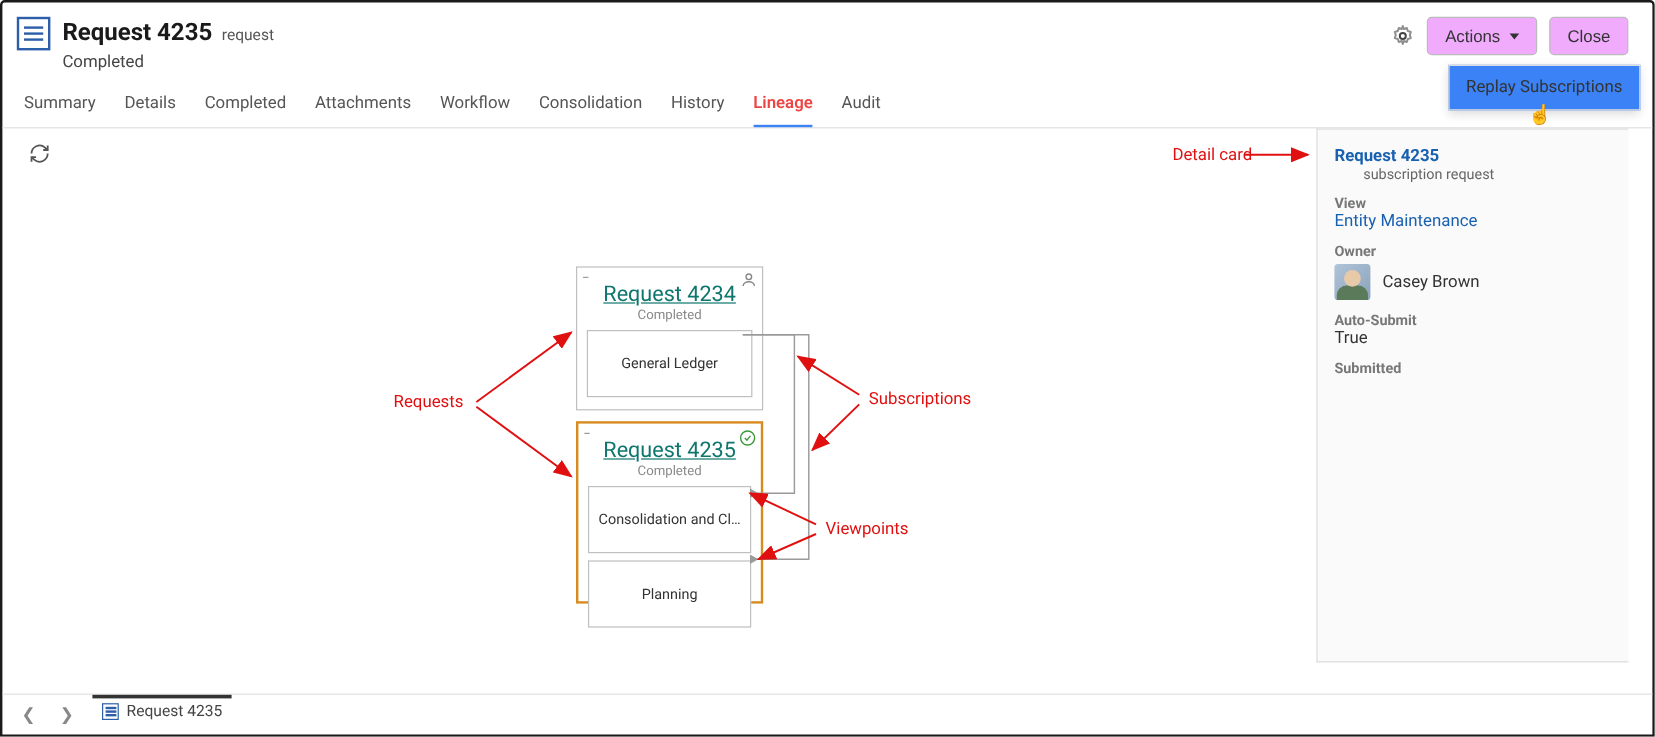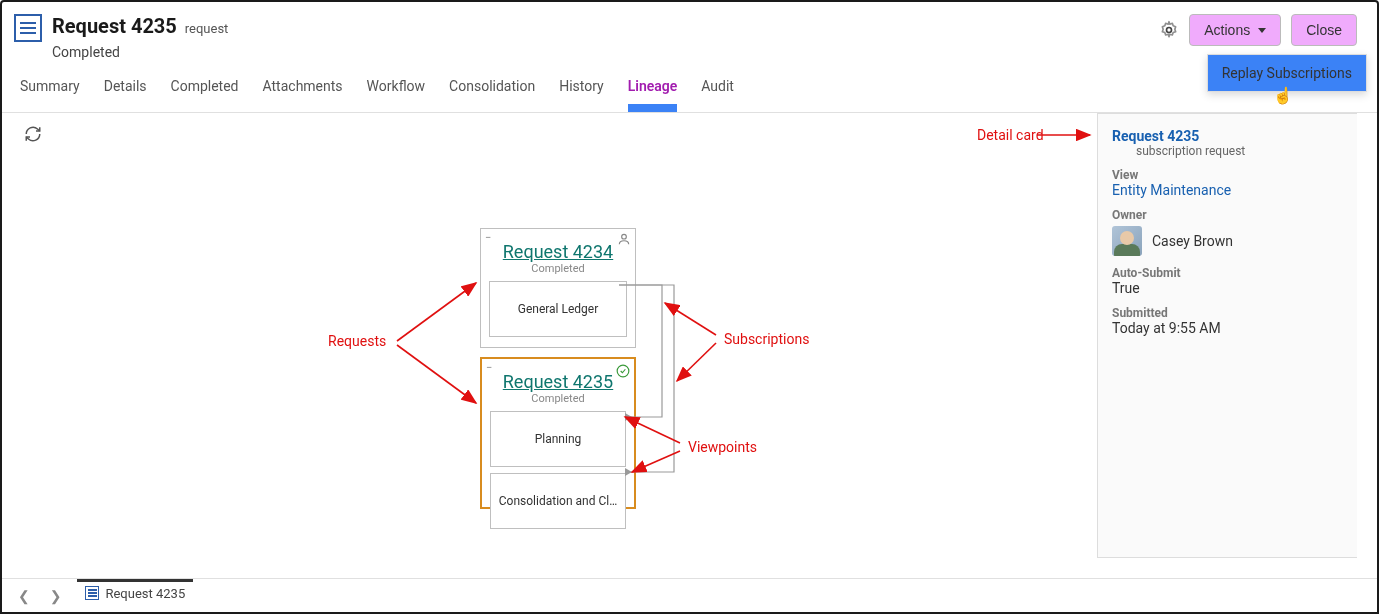--- a/index.html
+++ b/index.html
@@ -118,23 +118,23 @@
   padding: 10px 18px 0 18px;
   border-bottom: 1px solid #e0e0e0;
 }
 .tab {
   font-size: 14px;
   color: #555;
   padding-bottom: 10px;
   cursor: pointer;
 }
 .tab.active {
-  color: #a21caf;
+  color: #ef4444;
   font-weight: 600;
-  border-bottom: 8px solid #3b82f6;
+  border-bottom: 2px solid #3b82f6;
 }
 .canvas-area {
   position: relative;
   height: 445px;
   display: flex;
 }
 .canvas-main {
   flex: 1;
   position: relative;
 }
@@ -379,22 +379,22 @@
       <div class="node-box selected" style="top:244px;left:478px;height:152px;">
         <span class="node-collapse">−</span>
         <span class="node-check">
           <svg width="14" height="14" viewBox="0 0 24 24" fill="none" stroke="#3a9a3a" stroke-width="2">
               <circle cx="12" cy="12" r="10"></circle>
               <path d="M8 12l3 3 5-6"></path>
             </svg>
         </span>
         <div class="node-title">Request 4235</div>
         <div class="node-status">Completed</div>
+        <div class="vp-box">Consolidation and Cl…</div>
         <div class="vp-box">Planning</div>
-        <div class="vp-box">Consolidation and Cl…</div>
       </div>
 
       <svg class="connector" width="1100" height="445">
         <g stroke="#9a9a9a" stroke-width="1.2" fill="none">
           <path d="M617 172 L660 172 L660 304 L623 304"></path>
           <path d="M617 172 L672 172 L672 359 L623 359"></path>
           <polygon points="623,300 630,304 623,308" fill="#9a9a9a" stroke="none"></polygon>
           <polygon points="623,355 630,359 623,363" fill="#9a9a9a" stroke="none"></polygon>
         </g>
       </svg>
@@ -436,21 +436,20 @@
       <div class="detail-label">Owner</div>
       <div class="avatar-row">
         <div class="avatar"></div>
         <div class="detail-value">Casey Brown</div>
       </div>
 
       <div class="detail-label">Auto-Submit</div>
       <div class="detail-value">True</div>
 
       <div class="detail-label">Submitted</div>
-      <div class="detail-value">Today at 9:55 AM</div>
     </div>
   </div>
 
   <div class="footer-bar">
     <span class="chev">❮</span>
     <span class="chev">❯</span>
     <div class="tab-chip">
       <div class="mini-icon">
           <div></div>
           <div></div>

